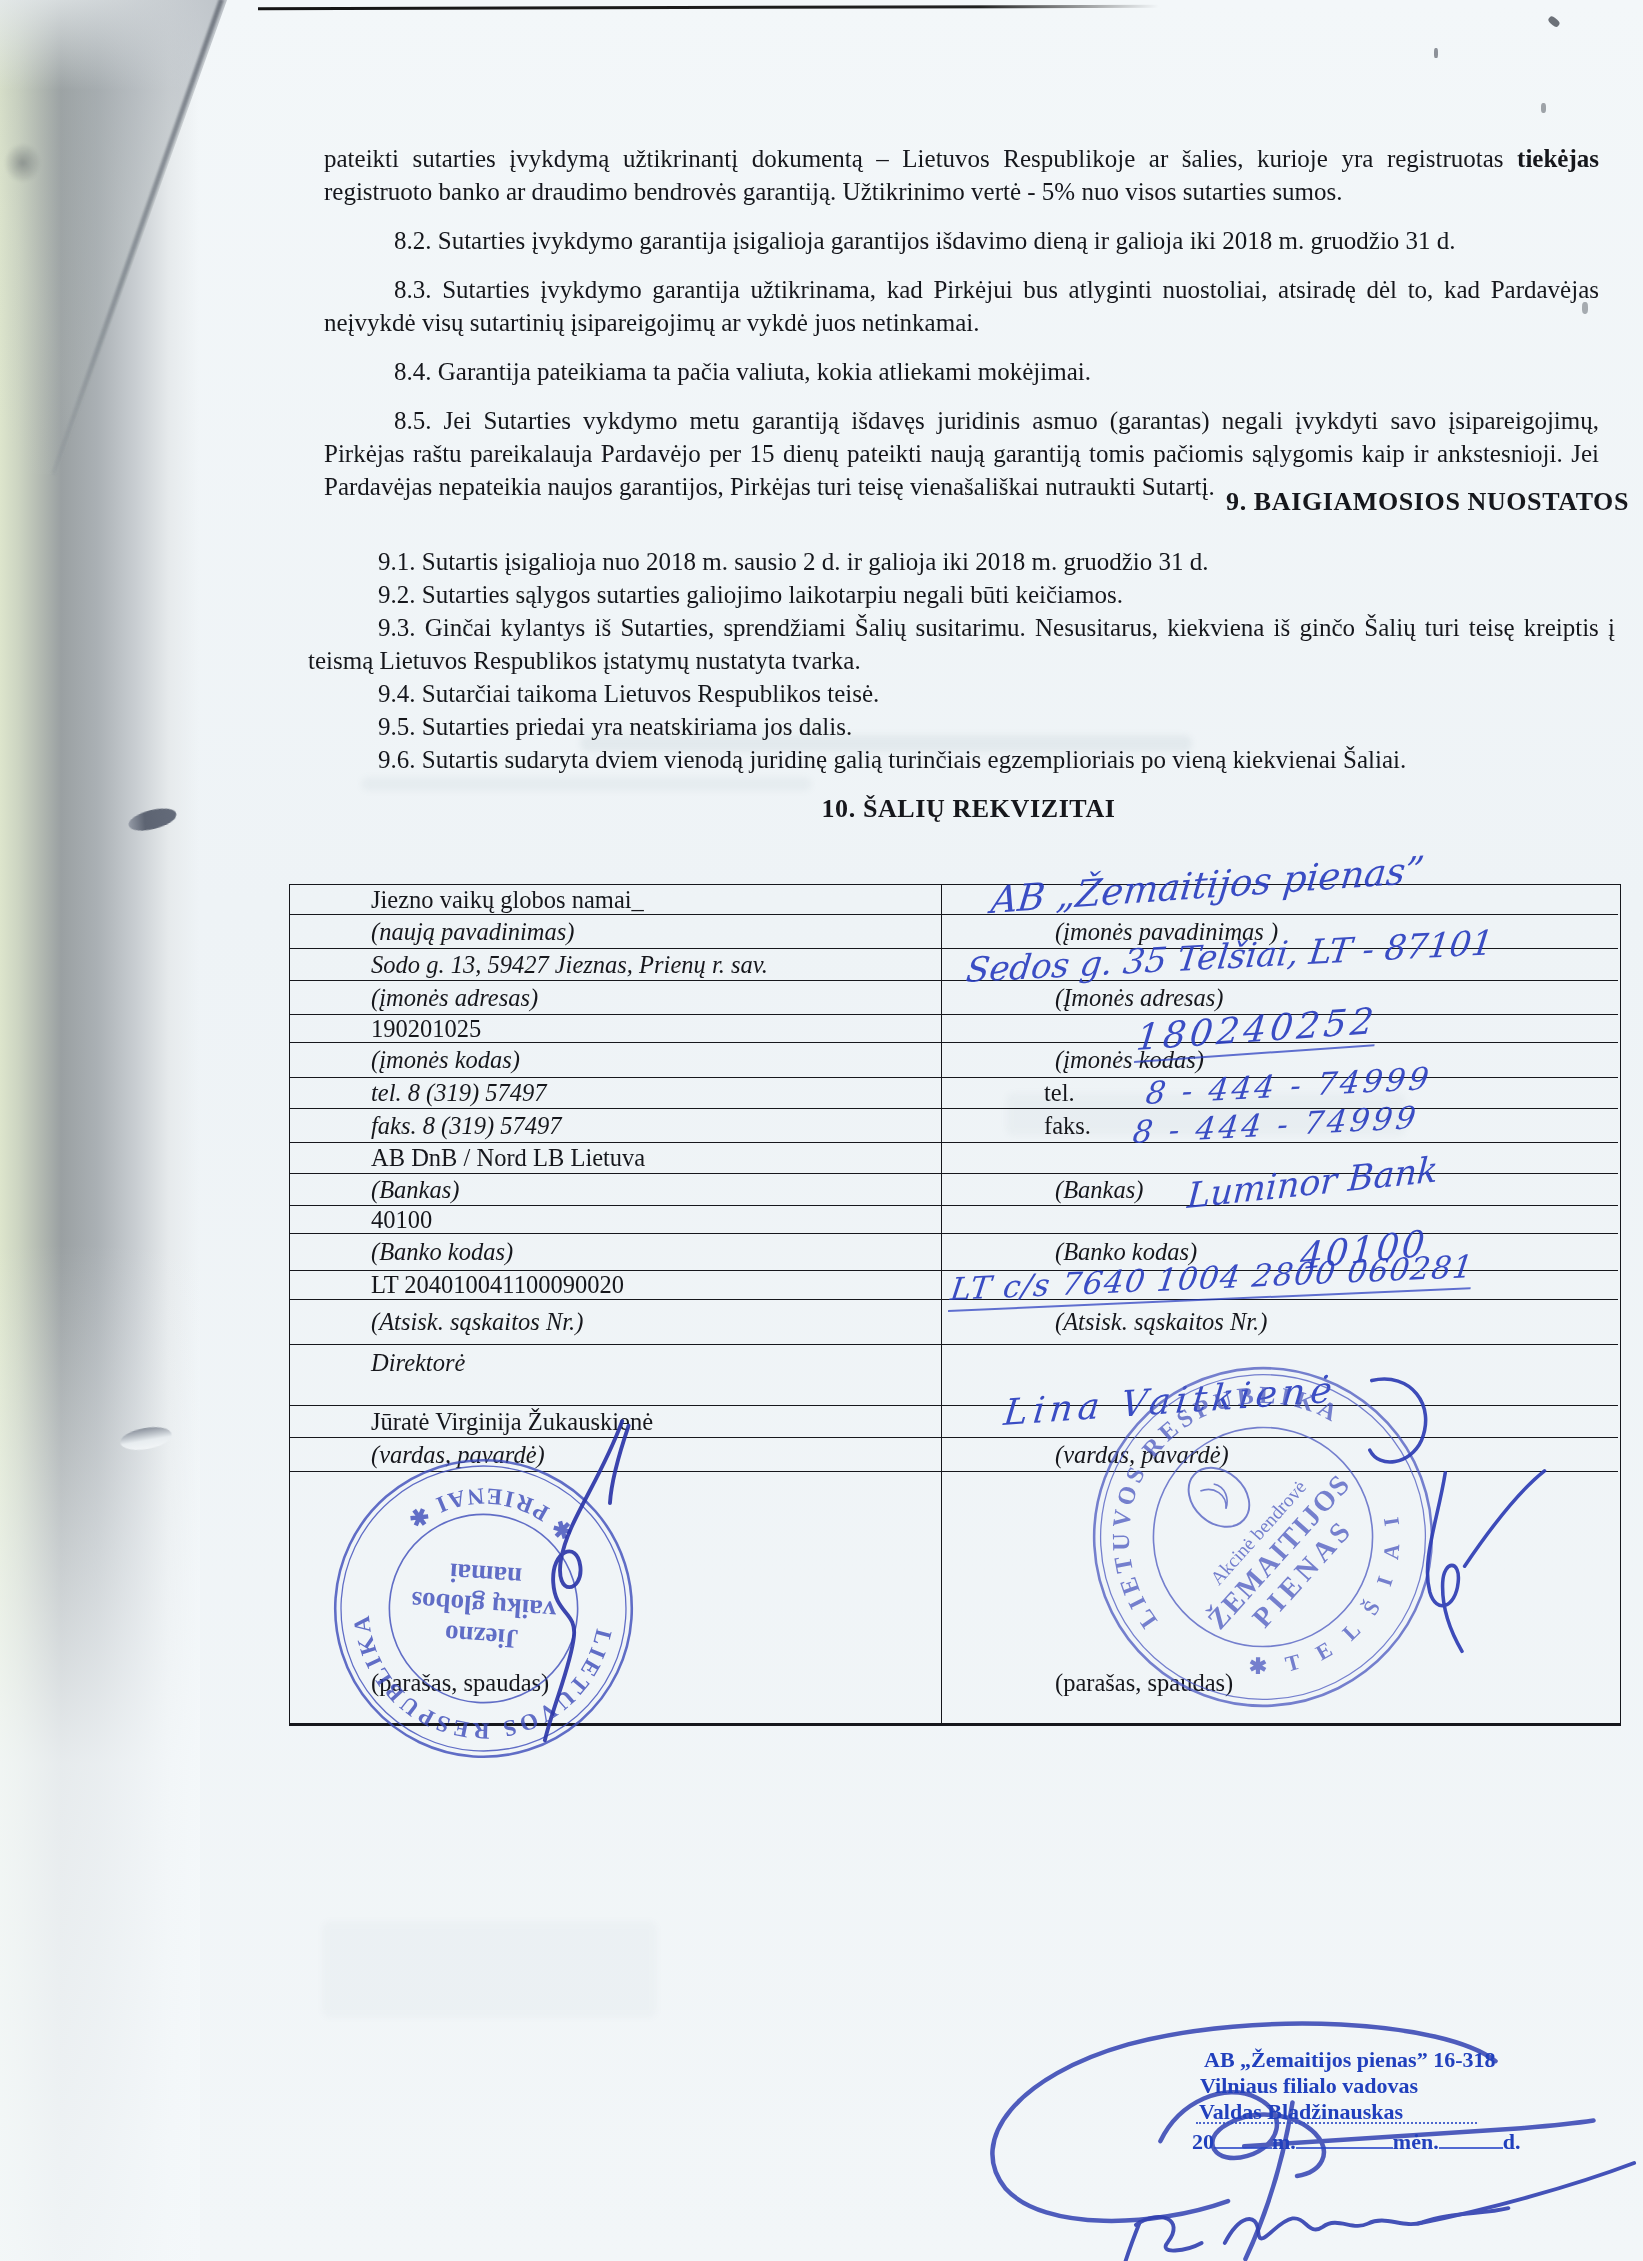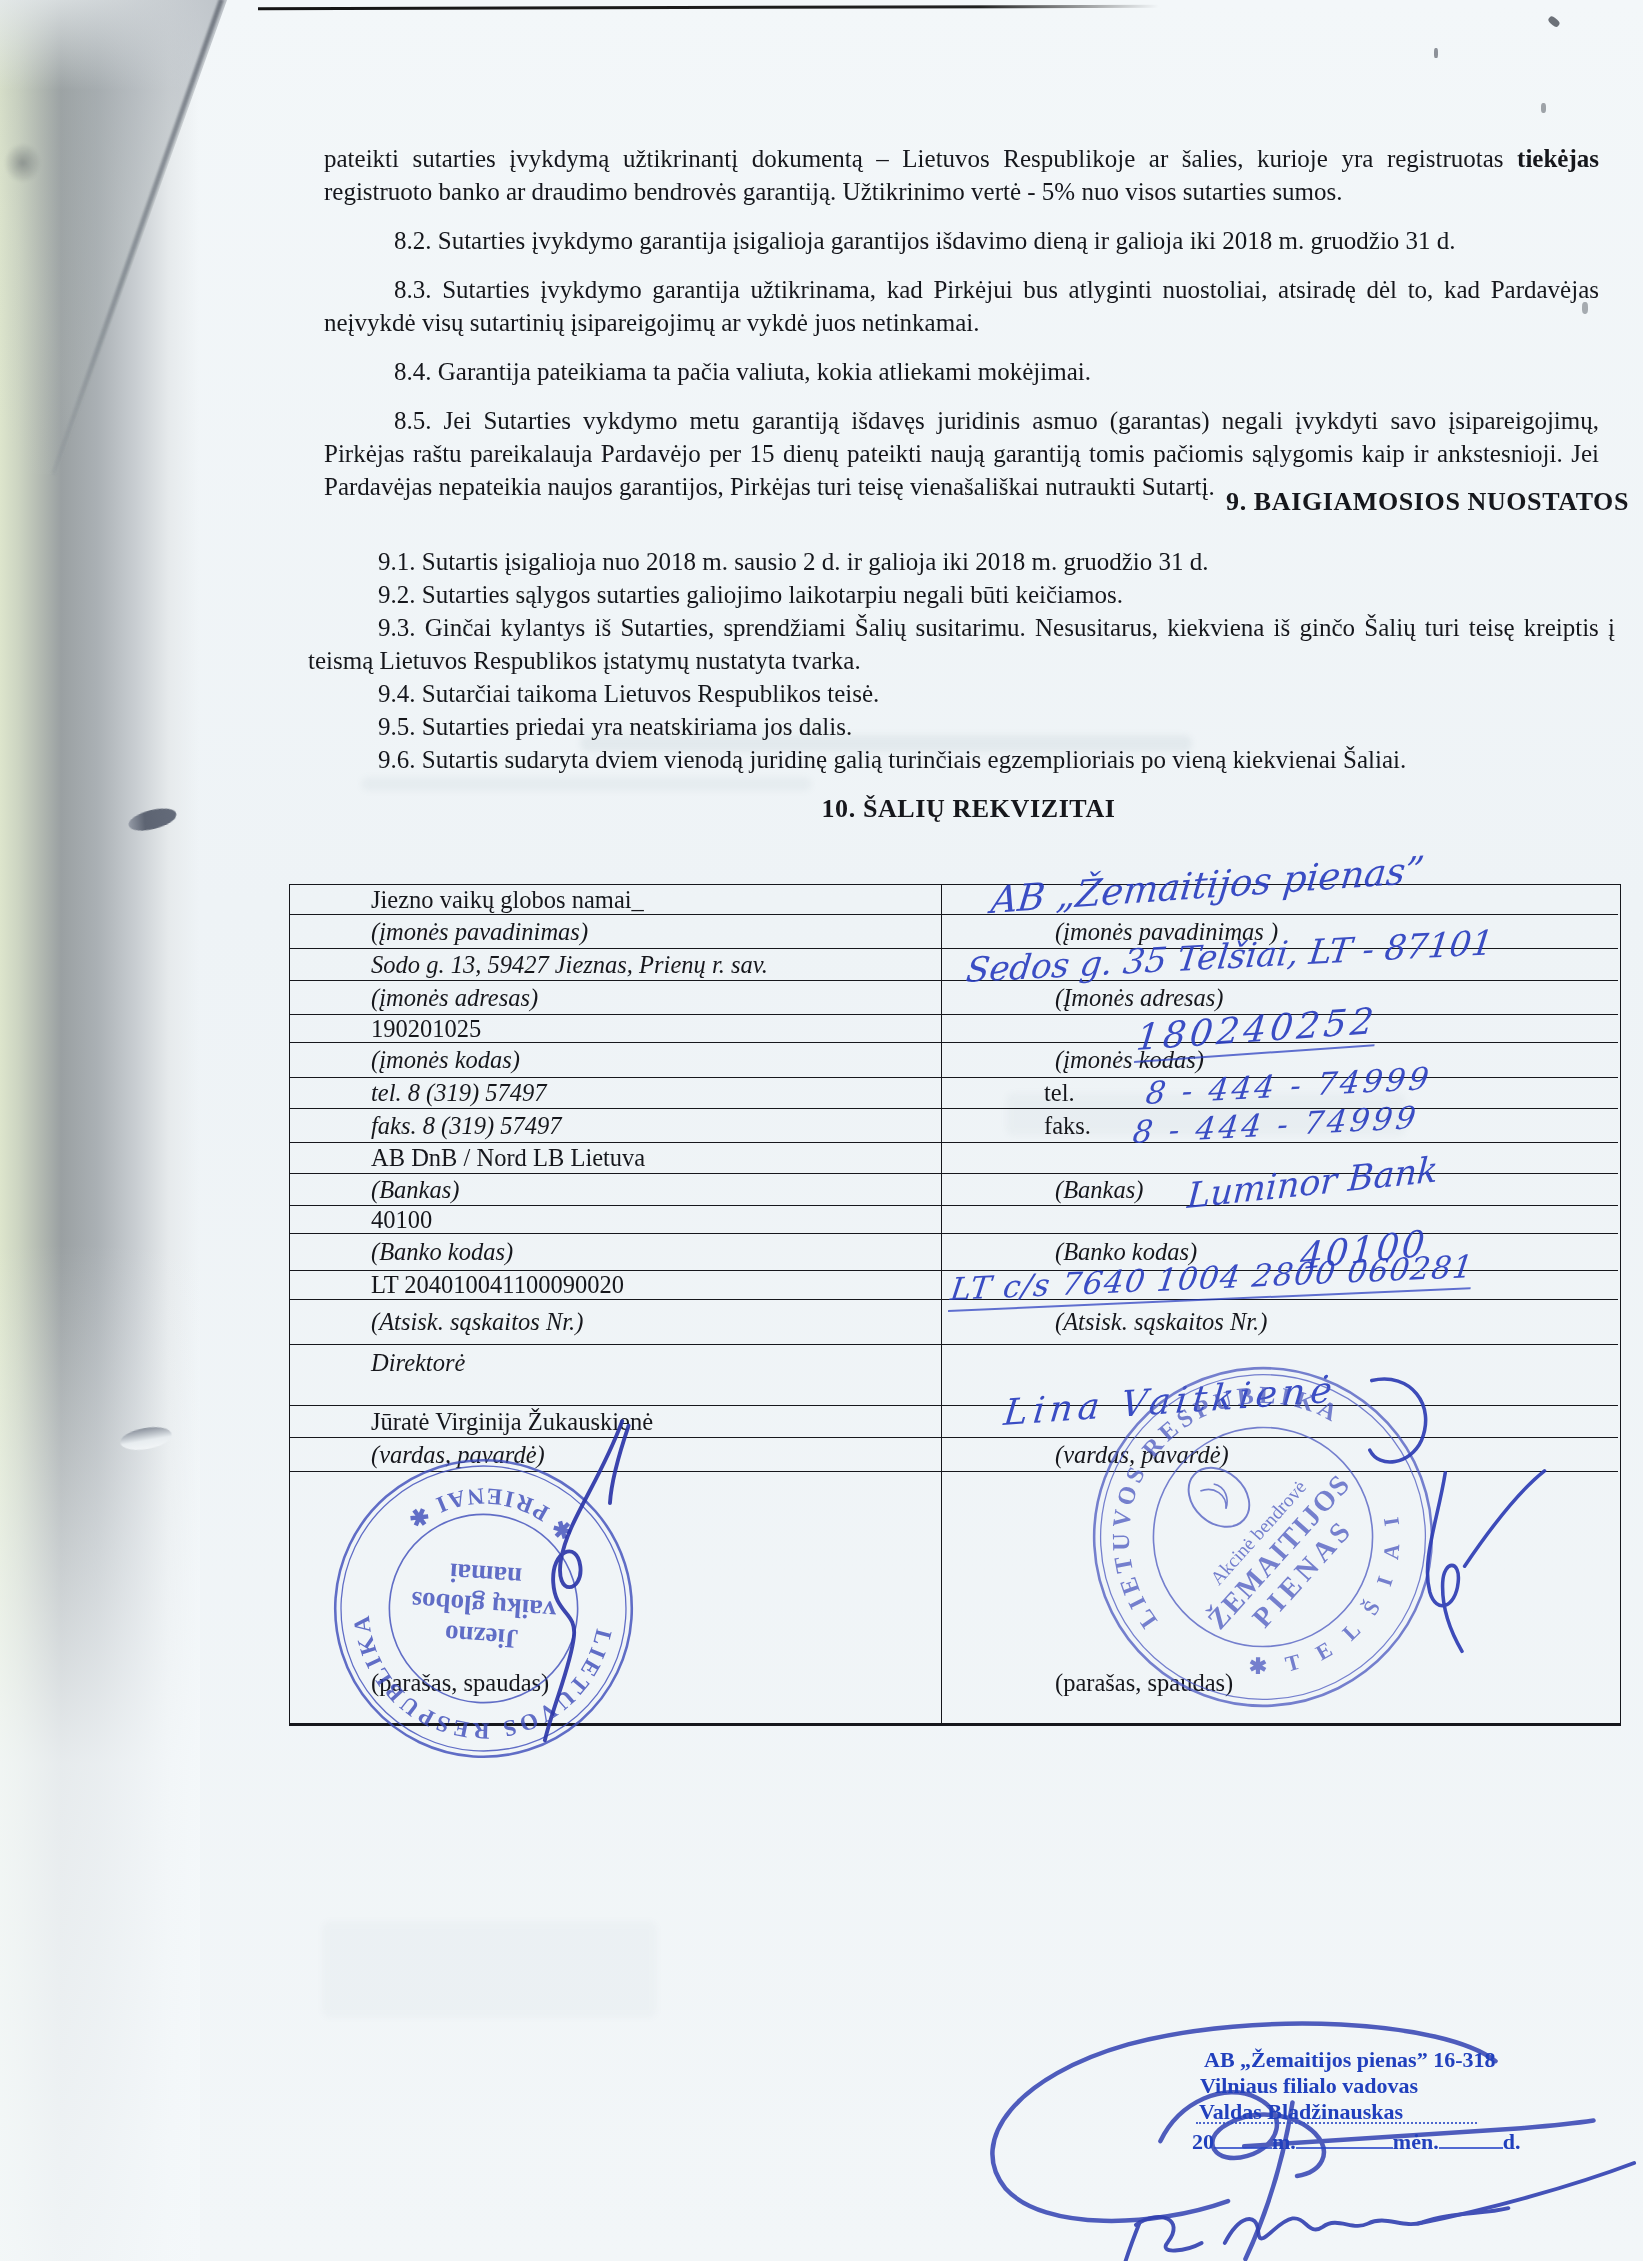--- a/index.html
+++ b/index.html
@@ -111,21 +111,21 @@
   <p>9.5. Sutarties priedai yra neatskiriama jos dalis.</p>
   <p>9.6. Sutartis sudaryta dviem vienodą juridinę galią turinčiais egzemplioriais po vieną kiekvienai Šaliai.</p>
 </div>
 
 <div class="abs h-center" style="top:794px;">10. ŠALIŲ REKVIZITAI</div>
 
 <div class="abs tbl">
   <div class="cl">Jiezno vaikų globos namai_</div>
   <div class="cr"></div>
 
-  <div class="cl lbl">(įmonės pavadinimas)</div>
+  <div class="cl lbl">(naują pavadinimas)</div>
   <div class="cr lbl">(įmonės pavadinimas )</div>
 
   <div class="cl lbl">Sodo g. 13, 59427 Jieznas, Prienų r. sav.</div>
   <div class="cr"></div>
 
   <div class="cl lbl">(įmonės adresas)</div>
   <div class="cr lbl">(Įmonės adresas)</div>
 
   <div class="cl">190201025</div>
   <div class="cr"></div>

